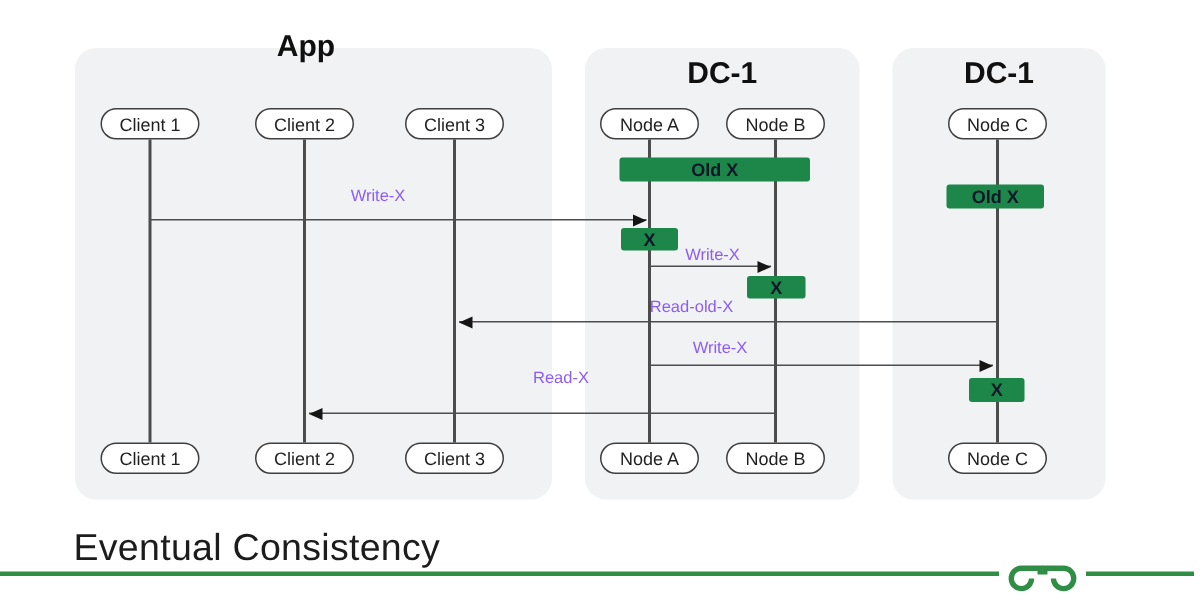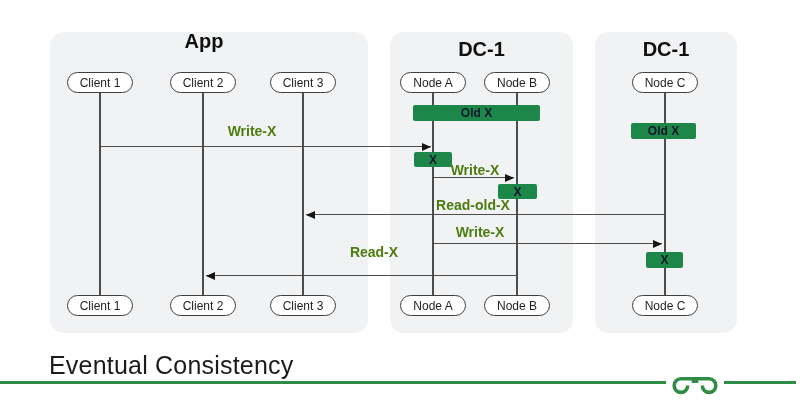--- a/index.html
+++ b/index.html
@@ -28,38 +28,38 @@
     color:#0f172a;font-weight:700;font-size:12px;white-space:nowrap;
   }
   .msg-line{
     position:absolute;height:0;border-top:1.5px solid #4d4d4d;
   }
   .arrow{position:absolute;width:0;height:0;border-top:4.5px solid transparent;border-bottom:4.5px solid transparent;}
   .arrow-right{border-left:9px solid #151515;}
   .arrow-left{border-right:9px solid #151515;}
   .msg-label{
     position:absolute;transform:translateX(-50%);white-space:nowrap;
-    font-size:14px;font-weight:700;color:#4d7c0f;line-height:14px;
+    font-size:11px;font-weight:400;color:#8b5cf6;line-height:14px;
   }
   .slide-title{
     position:absolute;left:49px;top:351px;font-size:25px;font-weight:500;color:#1c1c1c;
     letter-spacing:0.2px;
   }
   .rule{position:absolute;top:381px;height:2.5px;background:#2f8d46;}
   .rule-left{left:0;width:666px;}
   .rule-right{left:724px;width:72px;}
   .logo{position:absolute;left:670px;top:371px;}
 </style>
 </head>
 <body>
 
 <div class="canvas">
   <div class="stage" id="stage">
       <div class="panel" style="left: 50px; top: 32px; width: 318px; height: 301px;"></div>
-      <div class="panel-title" style="left: 50px; top: 30px; width: 308px;">App</div>
+      <div class="panel-title" style="left: 50px; top: 20px; width: 308px;">App</div>
       <div class="panel" style="left: 390px; top: 32px; width: 183px; height: 301px;"></div>
       <div class="panel-title" style="left: 390px; top: 38px; width: 183px;">DC-1</div>
       <div class="panel" style="left: 595px; top: 32px; width: 142px; height: 301px;"></div>
       <div class="panel-title" style="left: 595px; top: 38px; width: 142px;">DC-1</div>
       <div class="lifeline" style="left: 99.25px; top: 93px; height: 202px;"></div>
       <div class="pill" style="left: 67px; top: 72px; width: 66px; height: 21px;">Client 1</div>
       <div class="pill" style="left: 67px; top: 295px; width: 66px; height: 21px;">Client 1</div>
       <div class="lifeline" style="left: 202.25px; top: 93px; height: 202px;"></div>
       <div class="pill" style="left: 170px; top: 72px; width: 66px; height: 21px;">Client 2</div>
       <div class="pill" style="left: 170px; top: 295px; width: 66px; height: 21px;">Client 2</div>
@@ -81,21 +81,21 @@
       <div class="bar" style="left: 498px; top: 184px; width: 39px; height: 15px; background: rgb(29, 134, 73);">X</div>
       <div class="bar" style="left: 646px; top: 252px; width: 37px; height: 16px; background: rgb(29, 134, 73);">X</div>
       <div class="msg-line" style="left: 100px; top: 146.25px; width: 331px;"></div>
       <div class="arrow arrow-right" style="left: 422px; top: 142.5px;"></div>
       <div class="msg-label" style="left: 252px; top: 124px;">Write-X</div>
       <div class="msg-line" style="left: 433px; top: 177.25px; width: 81px;"></div>
       <div class="arrow arrow-right" style="left: 505px; top: 173.5px;"></div>
       <div class="msg-label" style="left: 475px; top: 163px;">Write-X</div>
       <div class="msg-line" style="left: 306px; top: 214.25px; width: 359px;"></div>
       <div class="arrow arrow-left" style="left: 306px; top: 210.5px;"></div>
-      <div class="msg-label" style="left: 473px; top: 198px;">Read-old-X</div>
+      <div class="msg-label" style="left: 461px; top: 198px;">Read-old-X</div>
       <div class="msg-line" style="left: 433px; top: 243.25px; width: 229px;"></div>
       <div class="arrow arrow-right" style="left: 653px; top: 239.5px;"></div>
       <div class="msg-label" style="left: 480px; top: 225px;">Write-X</div>
       <div class="msg-line" style="left: 206px; top: 275.25px; width: 311px;"></div>
       <div class="arrow arrow-left" style="left: 206px; top: 271.5px;"></div>
       <div class="msg-label" style="left: 374px; top: 245px; text-align: center;">Read-X</div>
     </div>
 
   <div class="slide-title">Eventual Consistency</div>
   <div class="rule rule-left"></div>

